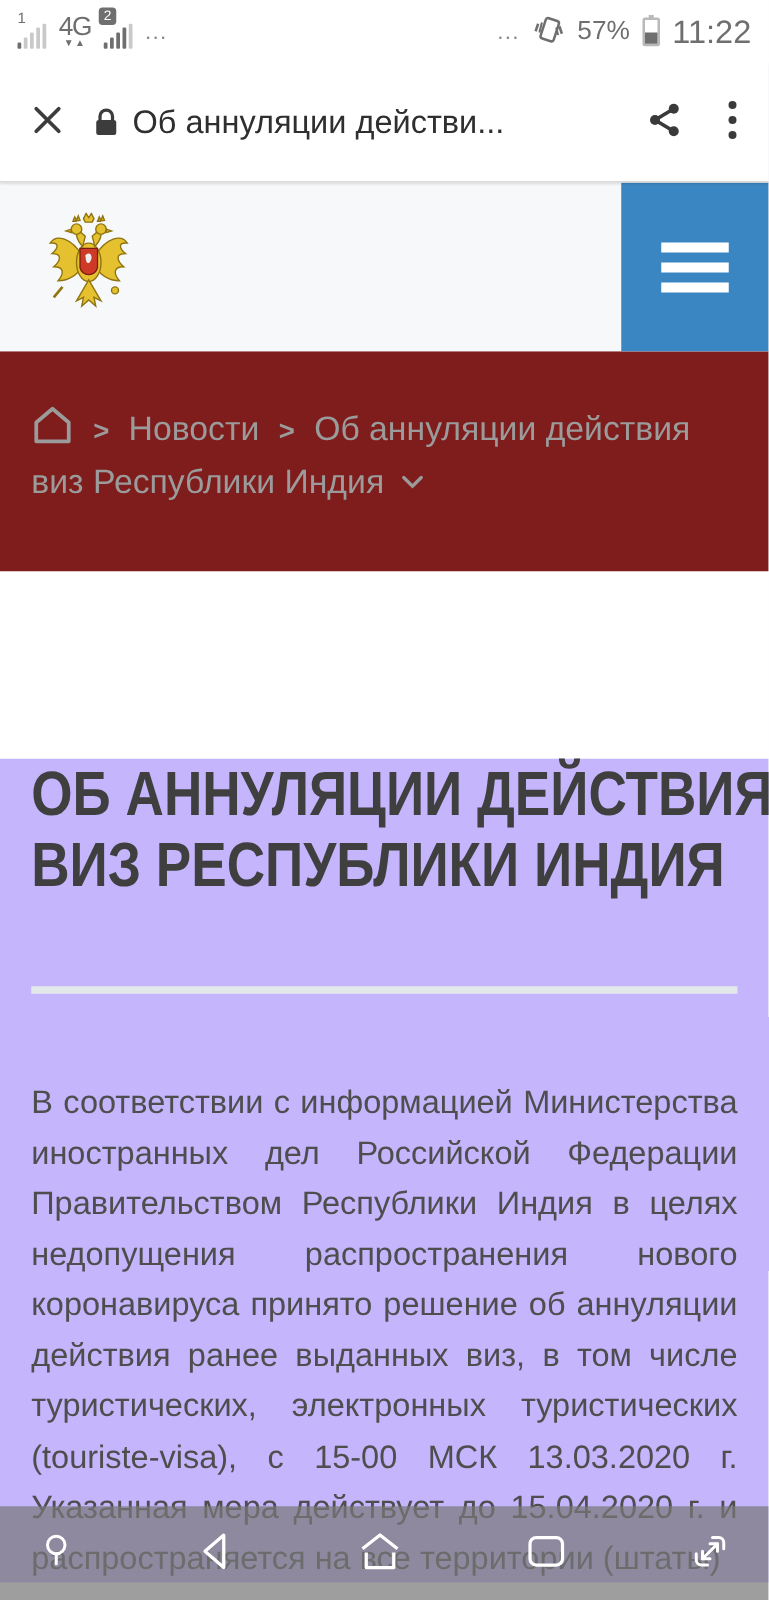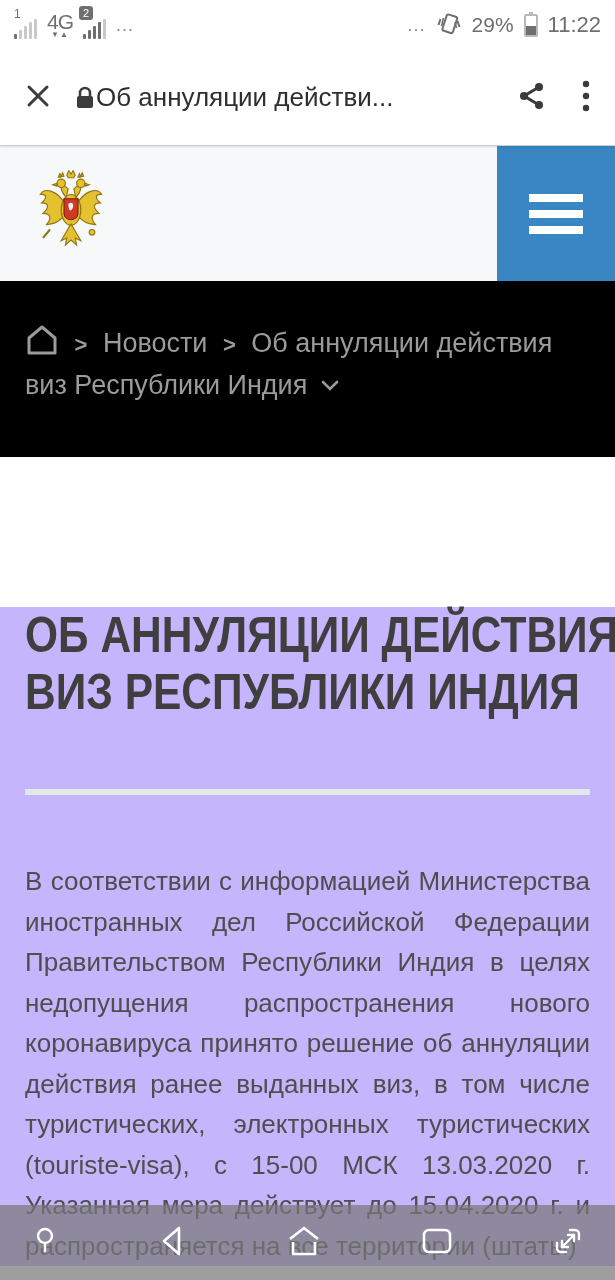--- a/index.html
+++ b/index.html
@@ -19,40 +19,40 @@
   .sim-badge { position:absolute; top:-13px; left:-4px; background:#6f6f6f; color:#fff;
     font-size:11px; line-height:14px; width:14px; text-align:center; border-radius:3px; }
   .net4g { display:flex; flex-direction:column; align-items:center; line-height:1; }
   .net4g .ng { font-size:21px; color:#6f6f6f; letter-spacing:-1px; }
   .net4g .arrows { font-size:8px; color:#6f6f6f; letter-spacing:1px; margin-top:-1px; }
   .dots3 { font-size:18px; color:#8a8a8a; letter-spacing:1px; }
   .pct { font-size:21px; }
   .batt { width:14px; height:23px; border:2px solid #b9b9b9; border-radius:2px; position:relative; }
   .batt:before { content:""; position:absolute; top:-4px; left:3px; width:4px; height:3px; background:#b9b9b9; }
   .batt .fill { position:absolute; bottom:0; left:0; right:0; height:46%; background:#6f6f6f; }
-  .clock { font-size:22px; }
+  .clock { font-size:26px; }
 
   
   .browserbar { height:96px; background:#fff; display:flex; align-items:center; padding:0 18px;
     border-bottom:1px solid #cfcfcf; box-shadow:0 1px 2px rgba(0,0,0,.12); position:relative; z-index:5; }
   .icon-btn { background:none; border:none; padding:6px; cursor:pointer; display:flex; align-items:center; }
-  .titleblock { flex:1; overflow:hidden; }
+  .titleblock { flex:1; margin-left:10px; overflow:hidden; }
   .cct-title { font-size:26px; color:#2f2f2f; white-space:nowrap; overflow:hidden; }
   .cct-url { font-size:19px; color:#4c4c4c; margin-top:2px; }
   .lockwrap { margin-left:16px; display:flex; align-items:center; }
 
   
   .siteheader { height:135px; background:#f7f8f9; position:relative; }
   .coat { position:absolute; left:36px; top:24px; }
   .menu-btn { position:absolute; right:0; top:0; width:118px; height:135px; background:#3a86c2;
     border:none; display:flex; flex-direction:column; align-items:center; justify-content:center; gap:8px; cursor:pointer; }
   .menu-btn span { display:block; width:54px; height:8px; background:#fff; }
 
   
-  .breadcrumb { background:#000000; padding:42px 25px 52px 25px; color:#9b9b9b;
+  .breadcrumb { background:#7f1d1d; padding:42px 25px 52px 25px; color:#9b9b9b;
     font-size:27px; line-height:40px; }
   .breadcrumb .sep { margin:0 8px; font-size:22px; font-weight:700; color:#9b9b9b; }
   .bc-home svg { vertical-align:-4px; }
   .bc-link { color:#9b9b9b; text-decoration:none; }
   .bc-chevron svg { vertical-align:2px; margin-left:6px; }
 
   
   .article { background:#c4b5fd; padding:0 25px; }
   .article h1 { margin-top:150px; color:#3f3f3f; font-weight:700; }
   .article h1 .hline { display:block; white-space:nowrap; font-size:50px; line-height:57px;
@@ -100,21 +100,21 @@
       <span class="dots3">...</span>
       <span>
         <svg width="26" height="26" viewBox="0 0 26 26" fill="none" stroke="#6f6f6f" stroke-width="2">
           <rect x="8.5" y="5" width="11" height="17" rx="2" transform="rotate(18 13 13)"></rect>
           <path d="M4.5 9 L2.5 15"></path>
             <path d="M7.5 8 L5.5 16" stroke-width="1.6"></path>
           <path d="M21.5 11 L23.5 17"></path>
             <path d="M19 12 L20.5 18" stroke-width="1.6"></path>
         </svg>
       </span>
-      <span class="pct">29%</span>
+      <span class="pct">57%</span>
       <span class="batt">
           <span class="fill"></span>
         </span>
       <span class="clock">11:22</span>
     </div>
   </div>
 
   <div class="browserbar">
     <button class="icon-btn">
       <span>

